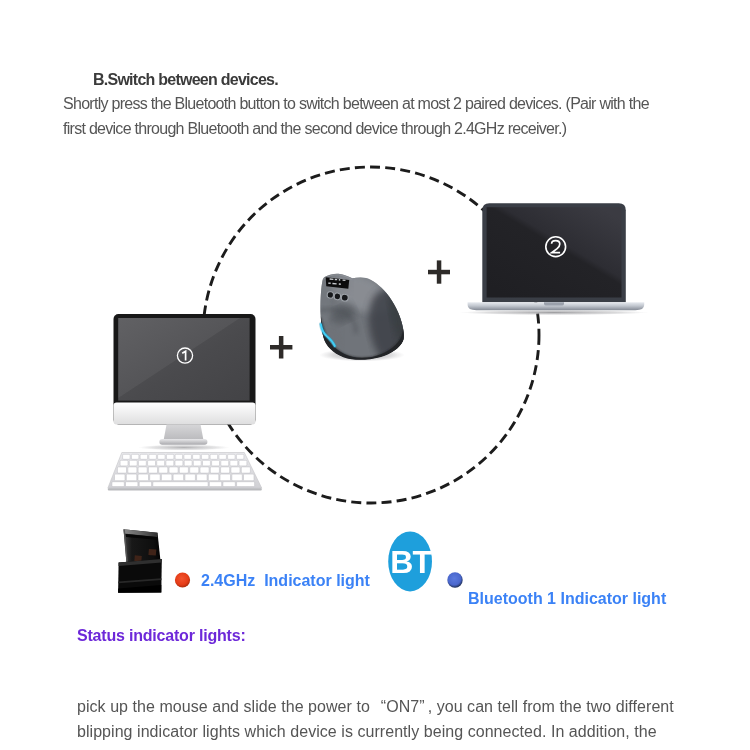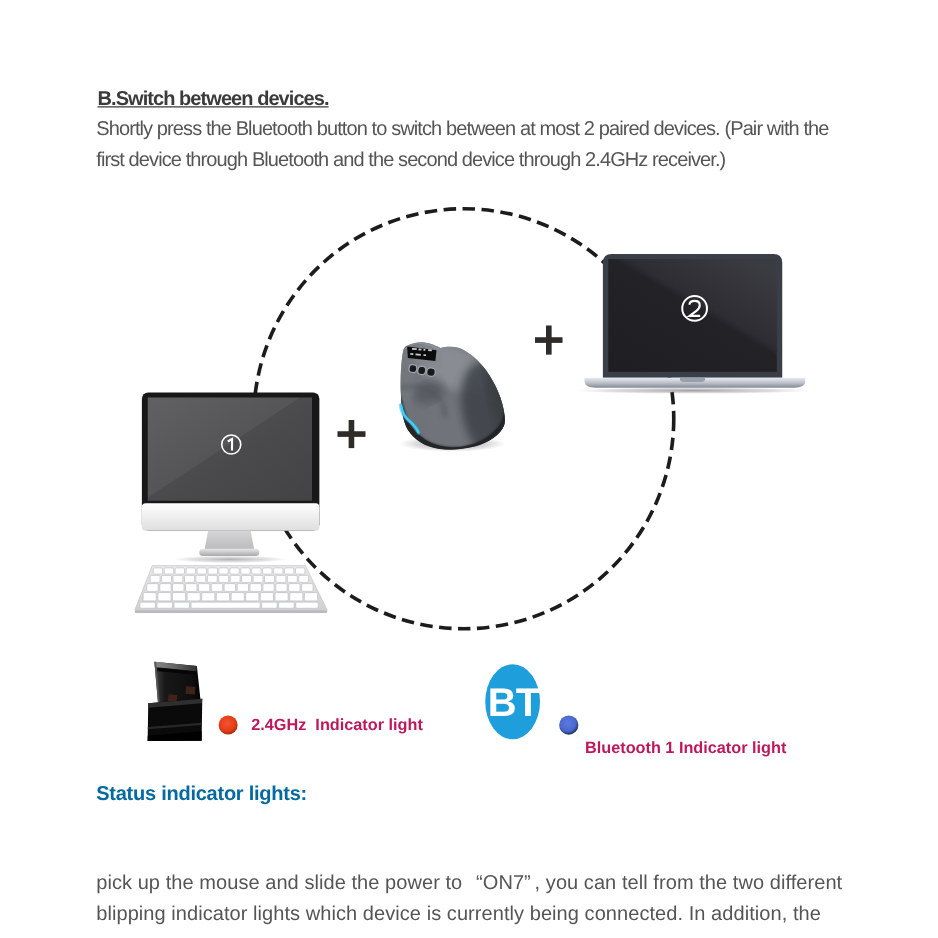--- a/index.html
+++ b/index.html
@@ -1,28 +1,28 @@
 <!DOCTYPE html>
 <html><head>
 <meta charset="utf-8">
 <style>
   html,body{margin:0;padding:0;}
   body{width:750px;height:750px;background:#ffffff;font-family:"Liberation Sans",sans-serif;position:relative;overflow:hidden;}
   .abs{position:absolute;opacity:0.999;}
   .h1{font-size:16px;font-weight:bold;color:#3b3b3b;letter-spacing:-0.75px;}
   .body-txt{font-size:16px;color:#555555;letter-spacing:-0.72px;line-height:25.3px;}
   .body-txt2{font-size:16px;color:#555555;letter-spacing:0.05px;line-height:25.3px;}
-  .cap{font-size:13px;font-weight:bold;color:#be185d;}
-  .h2{font-size:16px;font-weight:bold;color:#0369a1;letter-spacing:-0.2px;}
+  .cap{font-size:16px;font-weight:bold;color:#3b82f6;}
+  .h2{font-size:16px;font-weight:bold;color:#6d28d9;letter-spacing:-0.2px;}
 </style>
 </head>
 <body>
 
-<div class="abs h1" style="left:78px;top:71px;text-decoration:underline;">B.Switch between devices.</div>
-<div class="abs body-txt" style="left:77px;top:90.5px;">Shortly press the Bluetooth button to switch between at most 2 paired devices. (Pair with the<br>first device through Bluetooth and the second device through 2.4GHz receiver.)</div>
+<div class="abs h1" style="left:93px;top:71px;">B.Switch between devices.</div>
+<div class="abs body-txt" style="left:63px;top:90.5px;">Shortly press the Bluetooth button to switch between at most 2 paired devices. (Pair with the<br>first device through Bluetooth and the second device through 2.4GHz receiver.)</div>
 
 <svg class="abs" style="left:0;top:0;" width="750" height="750" viewBox="0 0 750 750">
   <defs>
     <linearGradient id="imacScr" x1="0" y1="0" x2="1" y2="1">
       <stop offset="0" stop-color="#58585b"></stop>
       <stop offset="0.55" stop-color="#4a4a4d"></stop>
       <stop offset="1" stop-color="#434346"></stop>
     </linearGradient>
     <linearGradient id="chin" x1="0" y1="0" x2="0" y2="1">
       <stop offset="0" stop-color="#ffffff"></stop>

